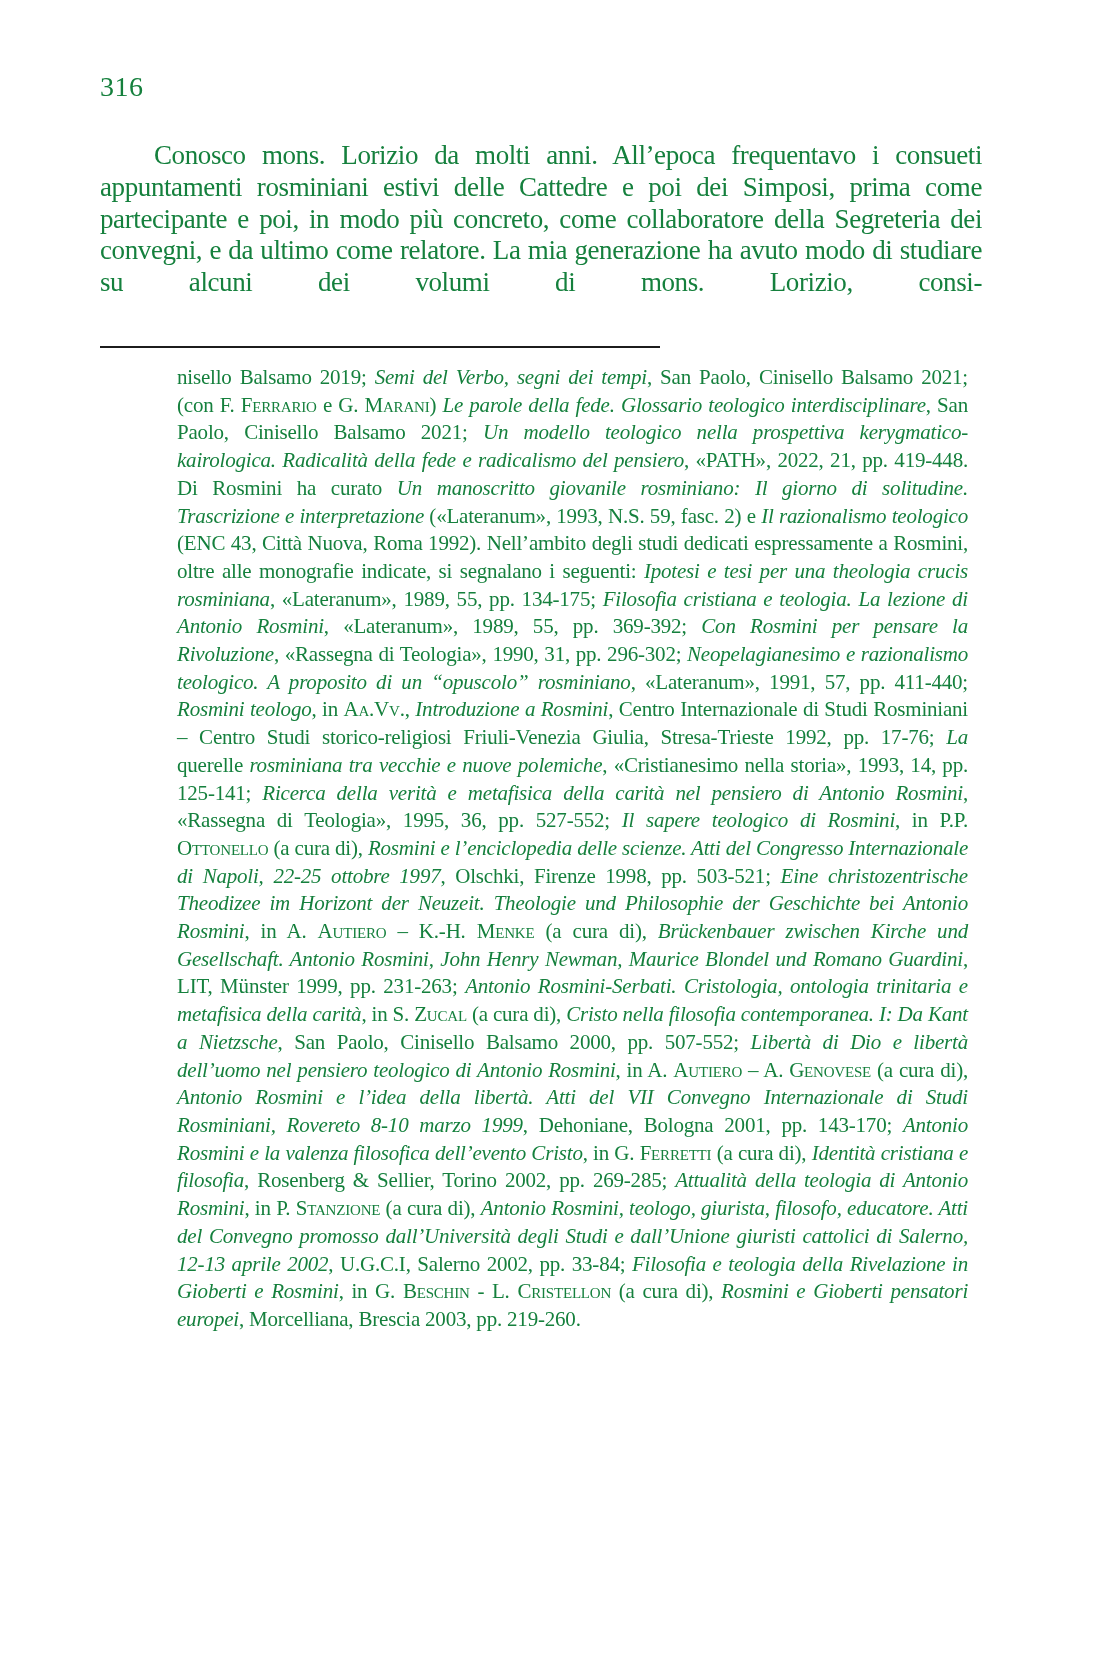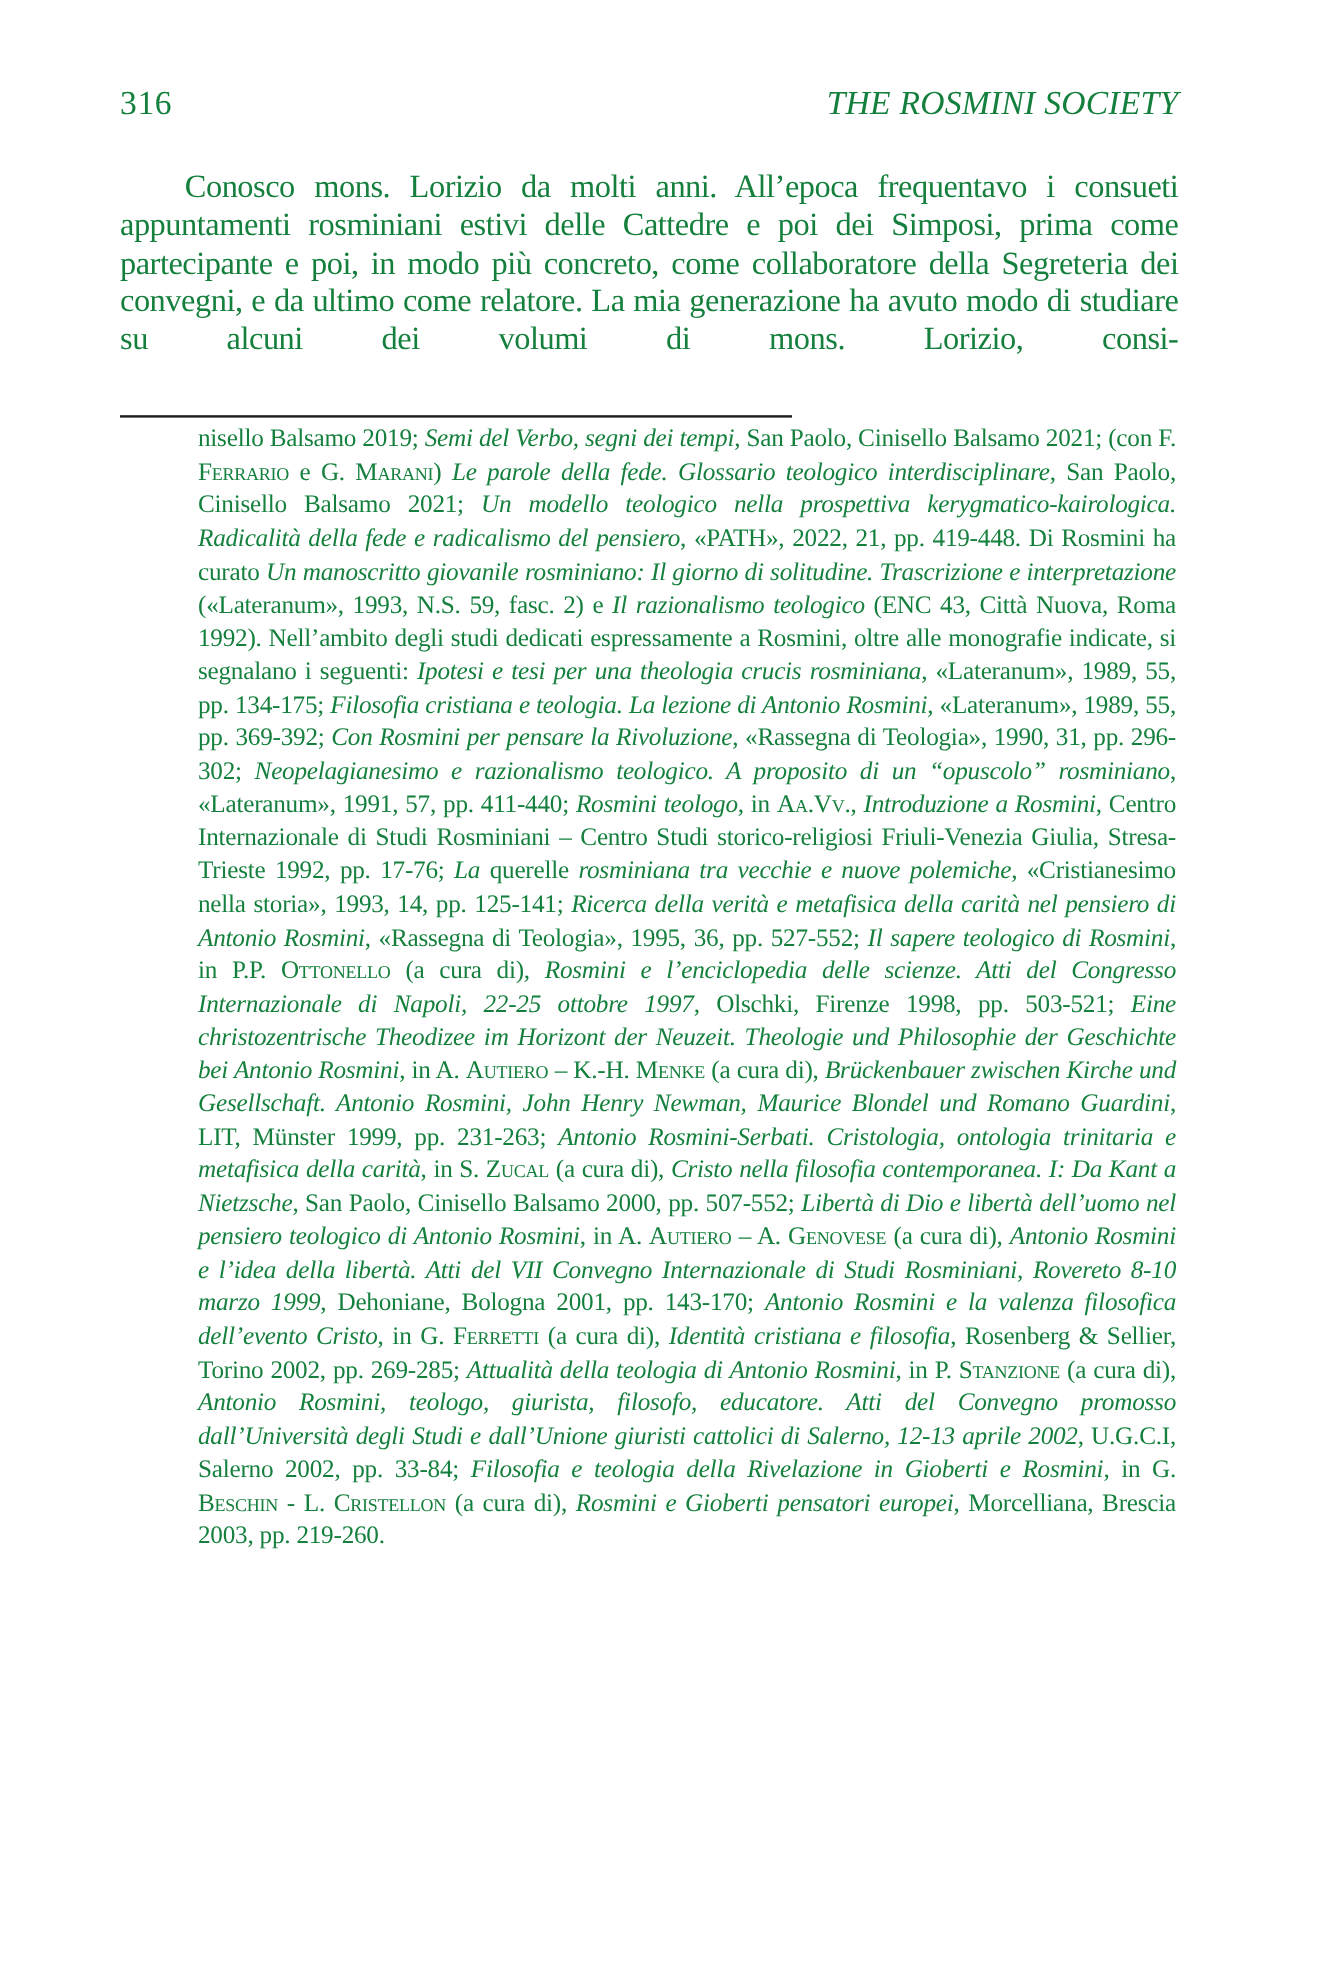--- a/index.html
+++ b/index.html
@@ -49,39 +49,38 @@
     width: 560px;
     height: 0;
     border-top: 2px solid #1c1c1c;
   }
 
   .footnote-text {
     position: absolute;
     top: 352px;
     left: 165px;
     right: 122px;
-    margin: 0;
+    margin: 12px;
     font-size: 21px;
     line-height: 27.7px;
     text-align: justify;
     letter-spacing: -0.2px;
   }
 
   .run-p  { font-style: normal; }
   .run-i  { font-style: italic; }
   .run-sc { font-variant: small-caps; font-style: normal; }
 </style>
 </head>
 <body>
 
 <div class="page">
 
   <header class="running-header">
     <span class="page-number">316</span>
-    <span class="running-head">THE ROSMINI SOCIETY</span>
   </header>
 
   <main>
     <p class="body-paragraph">Conosco mons. Lorizio da molti anni. All’epoca frequentavo i consueti appuntamenti rosminiani estivi delle Cattedre e poi dei Simposi, prima come partecipante e poi, in modo più concreto, come collaboratore della Segreteria dei convegni, e da ultimo come relatore. La mia generazione ha avuto modo di studiare su alcuni dei volumi di mons. Lorizio, consi-</p>
   </main>
 
   <div class="footnote-separator"></div>
 
   <footer>
     <p class="footnote-text"><span class="run-p">nisello Balsamo 2019; </span><span class="run-i">Semi del Verbo, segni dei tempi</span><span class="run-p">, San Paolo, Cinisello Balsamo 2021; (con F. </span><span class="run-sc">Ferrario</span><span class="run-p"> e G. </span><span class="run-sc">Marani</span><span class="run-p">) </span><span class="run-i">Le parole della fede. Glossario teologico interdisciplinare</span><span class="run-p">, San Paolo, Cinisello Balsamo 2021; </span><span class="run-i">Un modello teologico nella prospettiva kerygmatico-kairologica. Radicalità della fede e radicalismo del pensiero</span><span class="run-p">, «PATH», 2022, 21, pp. 419-448. Di Rosmini ha curato </span><span class="run-i">Un manoscritto giovanile rosminiano: Il giorno di solitudine. Trascrizione e interpretazione</span><span class="run-p"> («Lateranum», 1993, N.S. 59, fasc. 2) e </span><span class="run-i">Il razionalismo teologico</span><span class="run-p"> (ENC 43, Città Nuova, Roma 1992). Nell’ambito degli studi dedicati espressamente a Rosmini, oltre alle monografie indicate, si segnalano i seguenti: </span><span class="run-i">Ipotesi e tesi per una theologia crucis rosminiana</span><span class="run-p">, «Lateranum», 1989, 55, pp. 134-175; </span><span class="run-i">Filosofia cristiana e teologia. La lezione di Antonio Rosmini</span><span class="run-p">, «Lateranum», 1989, 55, pp. 369-392; </span><span class="run-i">Con Rosmini per pensare la Rivoluzione</span><span class="run-p">, «Rassegna di Teologia», 1990, 31, pp. 296-302; </span><span class="run-i">Neopelagianesimo e razionalismo teologico. A proposito di un “opuscolo” rosminiano</span><span class="run-p">, «Lateranum», 1991, 57, pp. 411-440; </span><span class="run-i">Rosmini teologo</span><span class="run-p">, in </span><span class="run-sc">Aa.Vv.</span><span class="run-p">, </span><span class="run-i">Introduzione a Rosmini</span><span class="run-p">, Centro Internazionale di Studi Rosminiani – Centro Studi storico-religiosi Friuli-Venezia Giulia, Stresa-Trieste 1992, pp. 17-76; </span><span class="run-i">La </span><span class="run-p">querelle </span><span class="run-i">rosminiana tra vecchie e nuove polemiche</span><span class="run-p">, «Cristianesimo nella storia», 1993, 14, pp. 125-141; </span><span class="run-i">Ricerca della verità e metafisica della carità nel pensiero di Antonio Rosmini</span><span class="run-p">, «Rassegna di Teologia», 1995, 36, pp. 527-552; </span><span class="run-i">Il sapere teologico di Rosmini</span><span class="run-p">, in P.P. </span><span class="run-sc">Ottonello</span><span class="run-p"> (a cura di), </span><span class="run-i">Rosmini e l’enciclopedia delle scienze. Atti del Congresso Internazionale di Napoli, 22-25 ottobre 1997</span><span class="run-p">, Olschki, Firenze 1998, pp. 503-521; </span><span class="run-i">Eine christozentrische Theodizee im Horizont der Neuzeit. Theologie und Philosophie der Geschichte bei Antonio Rosmini</span><span class="run-p">, in A. </span><span class="run-sc">Autiero</span><span class="run-p"> – K.-H. </span><span class="run-sc">Menke</span><span class="run-p"> (a cura di), </span><span class="run-i">Brückenbauer zwischen Kirche und Gesellschaft. Antonio Rosmini, John Henry Newman, Maurice Blondel und Romano Guardini</span><span class="run-p">, LIT, Münster 1999, pp. 231-263; </span><span class="run-i">Antonio Rosmini-Serbati. Cristologia, ontologia trinitaria e metafisica della carità</span><span class="run-p">, in S. </span><span class="run-sc">Zucal</span><span class="run-p"> (a cura di), </span><span class="run-i">Cristo nella filosofia contemporanea. I: Da Kant a Nietzsche</span><span class="run-p">, San Paolo, Cinisello Balsamo 2000, pp. 507-552; </span><span class="run-i">Libertà di Dio e libertà dell’uomo nel pensiero teologico di Antonio Rosmini</span><span class="run-p">, in A. </span><span class="run-sc">Autiero</span><span class="run-p"> – A. </span><span class="run-sc">Genovese</span><span class="run-p"> (a cura di), </span><span class="run-i">Antonio Rosmini e l’idea della libertà. Atti del VII Convegno Internazionale di Studi Rosminiani, Rovereto 8-10 marzo 1999</span><span class="run-p">, Dehoniane, Bologna 2001, pp. 143-170; </span><span class="run-i">Antonio Rosmini e la valenza filosofica dell’evento Cristo</span><span class="run-p">, in G. </span><span class="run-sc">Ferretti</span><span class="run-p"> (a cura di), </span><span class="run-i">Identità cristiana e filosofia</span><span class="run-p">, Rosenberg &amp; Sellier, Torino 2002, pp. 269-285; </span><span class="run-i">Attualità della teologia di Antonio Rosmini</span><span class="run-p">, in P. </span><span class="run-sc">Stanzione</span><span class="run-p"> (a cura di), </span><span class="run-i">Antonio Rosmini, teologo, giurista, filosofo, educatore. Atti del Convegno promosso dall’Università degli Studi e dall’Unione giuristi cattolici di Salerno, 12-13 aprile 2002</span><span class="run-p">, U.G.C.I, Salerno 2002, pp. 33-84; </span><span class="run-i">Filosofia e teologia della Rivelazione in Gioberti e Rosmini</span><span class="run-p">, in G. </span><span class="run-sc">Beschin</span><span class="run-p"> - L. </span><span class="run-sc">Cristellon</span><span class="run-p"> (a cura di), </span><span class="run-i">Rosmini e Gioberti pensatori europei</span><span class="run-p">, Morcelliana, Brescia 2003, pp. 219-260.</span></p>

